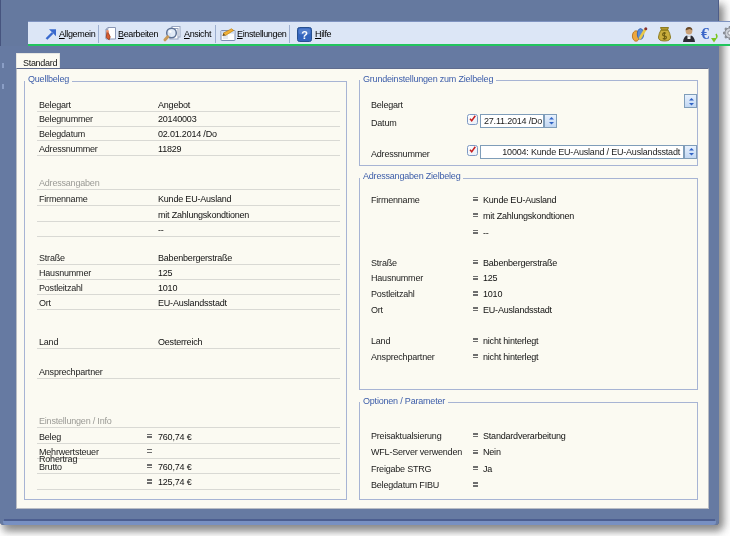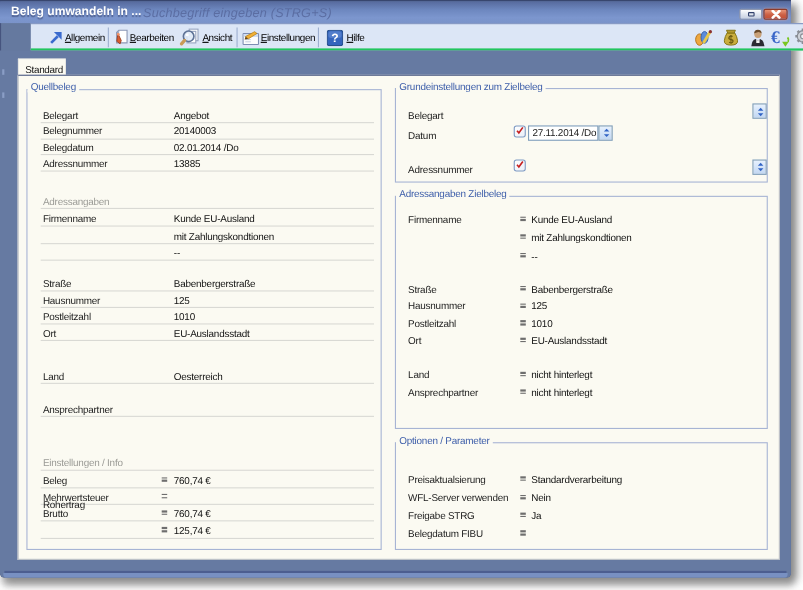--- a/index.html
+++ b/index.html
@@ -42,32 +42,20 @@
 .eq i.b{top:2.8px;}
 .cb{position:absolute;width:11px;height:11px;border:1px solid #7d99c4;border-radius:2.5px;background:linear-gradient(135deg,#ffffff,#e9eef8);}
 .combo{position:absolute;background:#fff;border:1px solid #7f9db9;}
 .combo .ct{position:absolute;left:3px;top:1.5px;white-space:nowrap;}
 .spin{position:absolute;width:13px;border:1px solid #7f9db9;border-left:1px solid #7f9db9;background:linear-gradient(#e7f1fe,#c2d7f2);}
 .hl{background:#2e5cb8;color:#fff;padding:0 1px;}
 </style>
 </head>
 <body>
 <div id="win">
- <div id="titlebar">
-  <span id="title">Beleg umwandeln in ...</span>
-  <span id="ghost">Suchbegriff eingeben (STRG+S)</span>
-  <div class="wbtn" id="btn-rest">
-        <div class="sq"></div>
-      </div>
-  <div class="wbtn" id="btn-close">
-        <svg width="19" height="9" style="position:absolute;left:1px;top:0.5px">
-          <path d="M6.5 1 L12.5 7 M12.5 1 L6.5 7" stroke="#fff" stroke-width="2.4" stroke-linecap="round"></path>
-        </svg>
-      </div>
- </div>
  <div id="toolbar">
   <svg class="ticon" style="left:16px;top:5px" width="14" height="14" viewBox="0 0 14 14">
     <path d="M2.5 12 L8.5 6" stroke="#3a6ace" stroke-width="2.4" fill="none"></path>
     <polygon points="5,2.2 12,2.2 12,9.2" fill="#3a6ace"></polygon>
   </svg>
   <span class="titem" style="left:31px"><u>A</u>llgemein</span>
   <div class="tsep" style="left:70px"></div>
   <svg class="ticon" style="left:75px;top:4px" width="14" height="16" viewBox="0 0 14 16">
     <path d="M5 1.5 h7.5 v11.5 h-9.5 v-9.5 Z" fill="#fff" stroke="#8a97b5" stroke-width="1"></path>
     <path d="M5 1.5 L5 3.5 L3 3.5 Z" fill="#d7dfec" stroke="#8a97b5" stroke-width="0.8"></path>
@@ -159,21 +147,21 @@
       <div class="lbl" style="left:39px;top:99.5px">Belegart</div>
       <div class="val" style="left:158px;top:99.5px">Angebot</div>
       <div class="uline" style="left:37px;top:110.8px;width:303px"></div>
       <div class="lbl" style="left:39px;top:114.3px">Belegnummer</div>
       <div class="val" style="left:158px;top:114.3px">20140003</div>
       <div class="uline" style="left:37px;top:125.6px;width:303px"></div>
       <div class="lbl" style="left:39px;top:129.1px">Belegdatum</div>
       <div class="val" style="left:158px;top:129.1px">02.01.2014 /Do</div>
       <div class="uline" style="left:37px;top:140.4px;width:303px"></div>
       <div class="lbl" style="left:39px;top:143.9px">Adressnummer</div>
-      <div class="val" style="left:158px;top:143.9px">13885</div>
+      <div class="val" style="left:158px;top:143.9px">11829</div>
       <div class="uline" style="left:37px;top:155.20000000000002px;width:303px"></div>
       <div class="lbl gray" style="left:39px;top:178px">Adressangaben</div>
       <div class="uline" style="left:37px;top:189.3px;width:303px"></div>
       <div class="lbl" style="left:39px;top:194px">Firmenname</div>
       <div class="val" style="left:158px;top:194px">Kunde EU-Ausland</div>
       <div class="uline" style="left:37px;top:205.3px;width:303px"></div>
       <div class="val" style="left:158px;top:209.5px">mit Zahlungskondtionen</div>
       <div class="uline" style="left:37px;top:220.8px;width:303px"></div>
       <div class="val" style="left:158px;top:225px">--</div>
       <div class="uline" style="left:37px;top:236.3px;width:303px"></div>
@@ -249,20 +237,23 @@
         <polygon points="5.5,2 8,4.6 3,4.6" fill="#3163c4"></polygon>
         <polygon points="5.5,9.6 8,7 3,7" fill="#3163c4"></polygon>
       </svg>
  </div>
 
  <div class="lbl" style="left:371px;top:148.5px;">Adressnummer</div>
  <div class="cb" style="left:466.5px;top:145px;"></div>
  <svg width="11" height="11" style="position:absolute;left:467px;top:144px">
       <path d="M3 5.8 L4.7 7.8 L8.3 2.8" stroke="#c62020" stroke-width="1.5" fill="none"></path>
     </svg>
+ <div class="combo" style="left:480px;top:144.5px;width:204px;height:14px;">
+      <span class="ct" style="left:auto;right:3px;">10004: Kunde EU-Ausland / EU-Auslandsstadt</span>
+    </div>
  <div class="spin" style="left:684px;top:144.5px;height:14px;">
    <svg width="11" height="12" style="position:absolute;left:0.5px;top:0.5px">
         <polygon points="5.5,2 8,4.6 3,4.6" fill="#3163c4"></polygon>
         <polygon points="5.5,9.6 8,7 3,7" fill="#3163c4"></polygon>
       </svg>
  </div>
 
  <div class="grp" style="left:359px;top:177.5px;width:339px;height:212px;"></div>
  <div class="glabel" style="left:360px;top:171px;">Adressangaben Zielbeleg</div>
  <div id="rows-r2">

